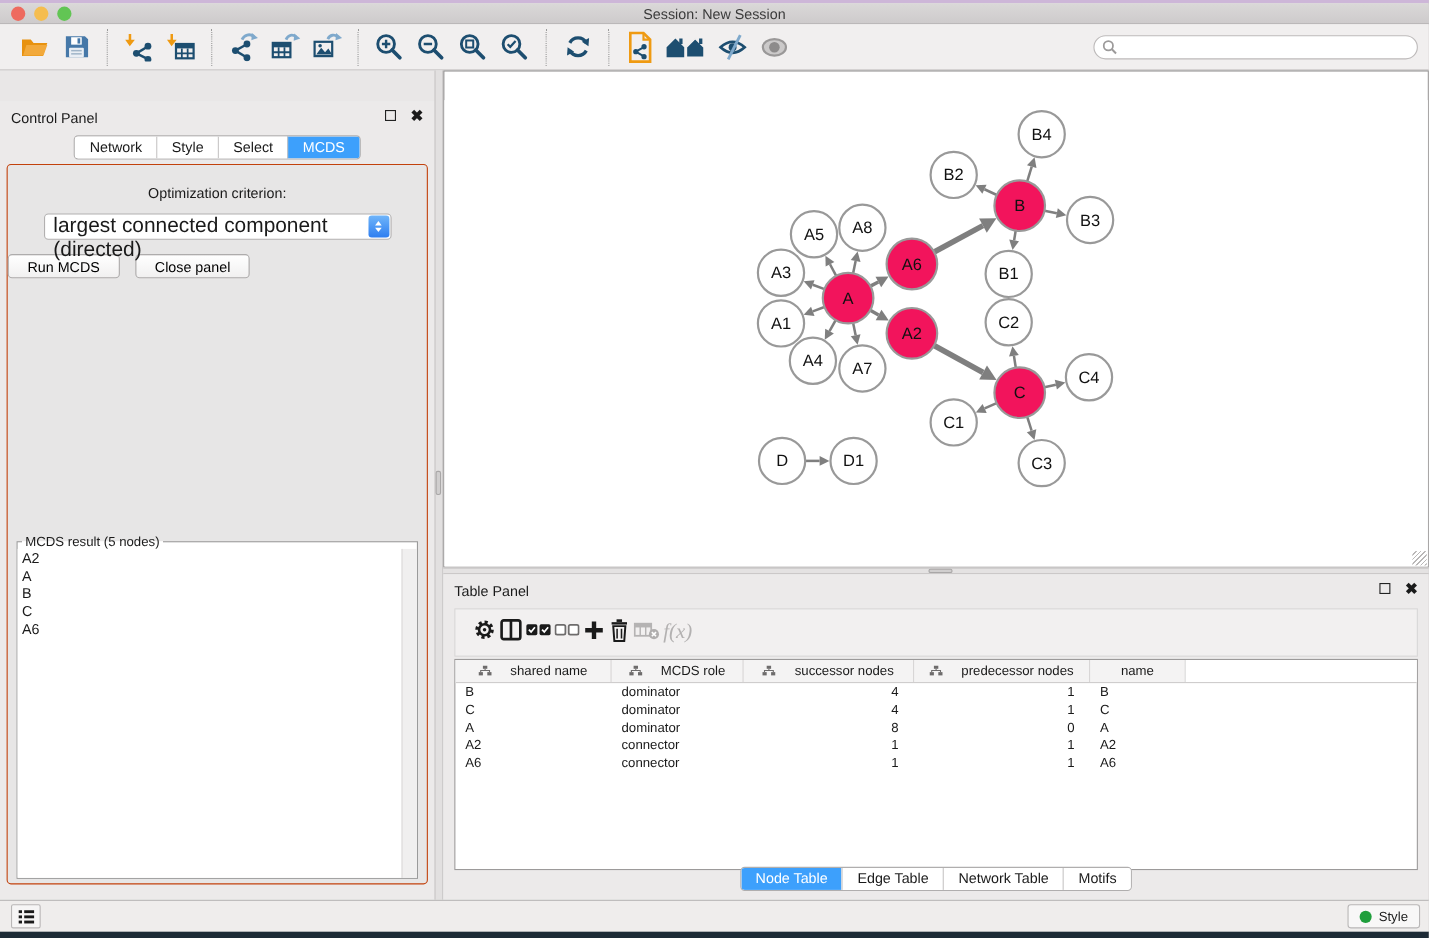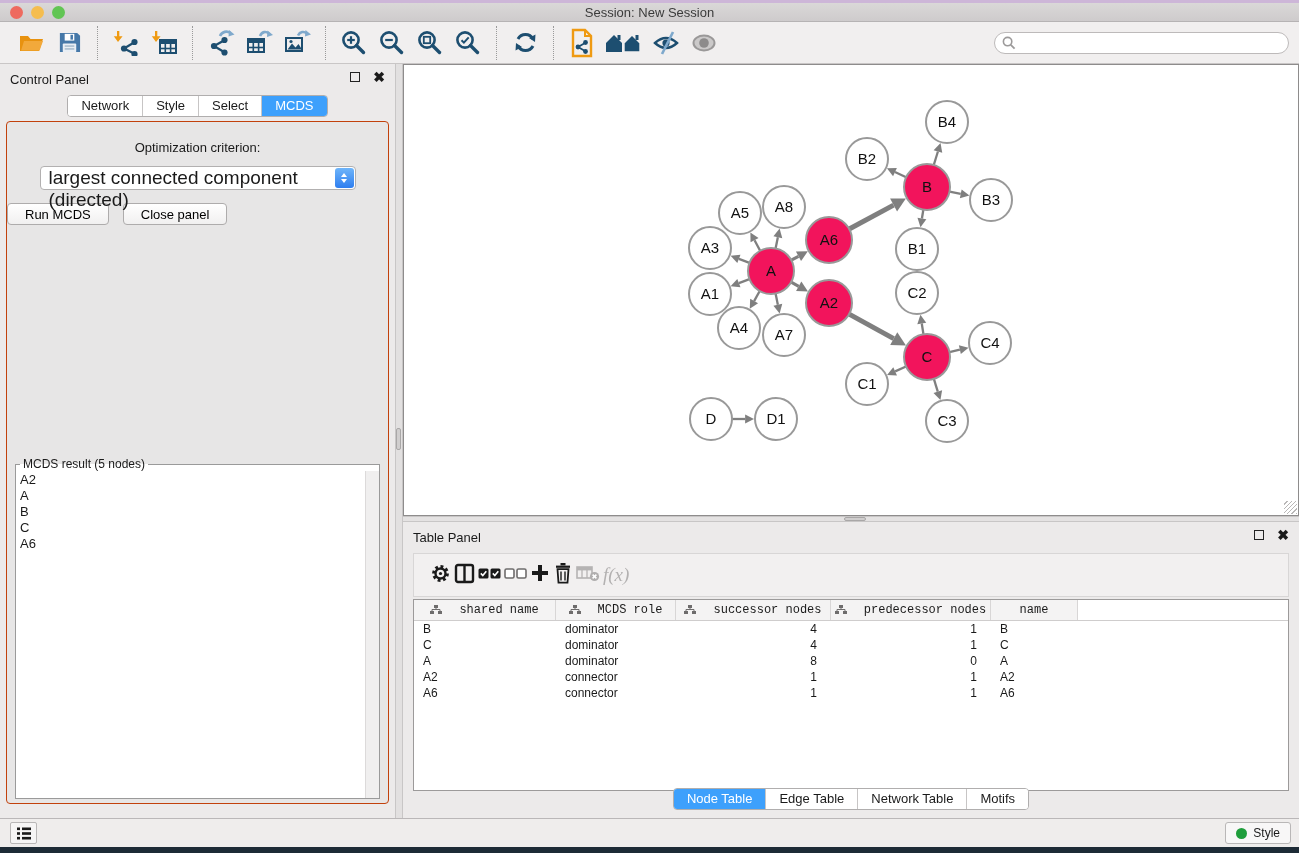--- a/index.html
+++ b/index.html
@@ -22,21 +22,21 @@
   .sep { width:1px; height:34px; border-left:1px dotted #9a9a9a; margin:0 9px; }
   .searchbox { margin-left:auto; margin-right:10px; position:relative; width:295px; height:22px; }
   .searchbox input { width:100%; height:100%; border:1px solid #bdbaba; border-radius:12px;
                      background:#fff; padding-left:26px; font-size:12px; outline:none; }
   .searchbox svg { position:absolute; left:8px; top:4px; }
 
   
   .main { position:absolute; top:64px; left:0; right:0; height:754px; display:flex; }
 
   
-  .cpanel { width:395px; position:relative; background:#eceaea; }
+  .cpanel { width:395px; position:relative; background:#eceaea;margin-top:28px; }
   .panel-head { height:30px; position:relative; }
   .panel-head .pname { position:absolute; left:10px; top:8px; font-size:13px; }
   .panel-head .pctl { position:absolute; right:10px; top:8px; display:flex; gap:13px; align-items:center; }
   .float-ico { width:10px; height:10px; border:1.6px solid #222; }
   .close-ico { font-size:14px; font-weight:bold; line-height:10px; }
 
   .seg { display:inline-flex; border:1px solid #b0aeae; border-radius:4px; overflow:hidden; background:#fff; }
   .seg-item { padding:2px 13px 3px; font-size:13px; border-left:1px solid #c7c5c5; background:#fff; white-space:nowrap; }
   .seg-item:first-child { border-left:none; }
   .seg-item.selected { background:#3da0fc; color:#fff; }
@@ -86,21 +86,21 @@
                 border:1px solid #a9a7a7; border-radius:2px; }
 
   
   .tpanel { flex:1; position:relative; background:#eceaea; }
   .tp-toolbar { margin:1px 10px 0; height:44px; border:1px solid #d8d6d6; background:#f2f0f0;
                 display:flex; align-items:center; gap:3px; padding-left:16px; }
   .fx { font-family:"Liberation Serif",serif; font-style:italic; font-size:19px; color:#b3b1b1; }
   .tblwrap { margin:2px 10px 0; height:192px; border:1px solid #9c9a9a; background:#fff; overflow:hidden; }
   .thead { height:21px; background:#f4f3f3; border-bottom:1px solid #cfcdcd; display:flex; }
   .th { display:flex; align-items:center; justify-content:center; gap:17px; font-size:12px;
-        border-right:1px solid #d8d6d6; height:100%;font-family:Liberation Mono, monospace; }
+        border-right:1px solid #d8d6d6; height:100%; }
   .th.filler { background:#fff; border-right:none; flex:1; }
   .trow { display:flex; height:16px; font-size:12px; align-items:center; }
   .td { padding-left:9px; overflow:hidden; white-space:nowrap; }
   .td.num { text-align:right; padding-right:14px; padding-left:0; }
   .tp-tabs { position:absolute; bottom:8px; left:0; right:0; text-align:center; }
 
   
   .statusbar { position:absolute; top:818px; left:0; right:0; height:29px; background:#efedec; border-top:1px solid #bab7b8; }
   .sb-left { position:absolute; left:10px; top:3px; width:27px; height:22px; background:#f6f5f5;
              border:1px solid #b9b7b7; border-radius:2px; display:flex; align-items:center; justify-content:center; }

